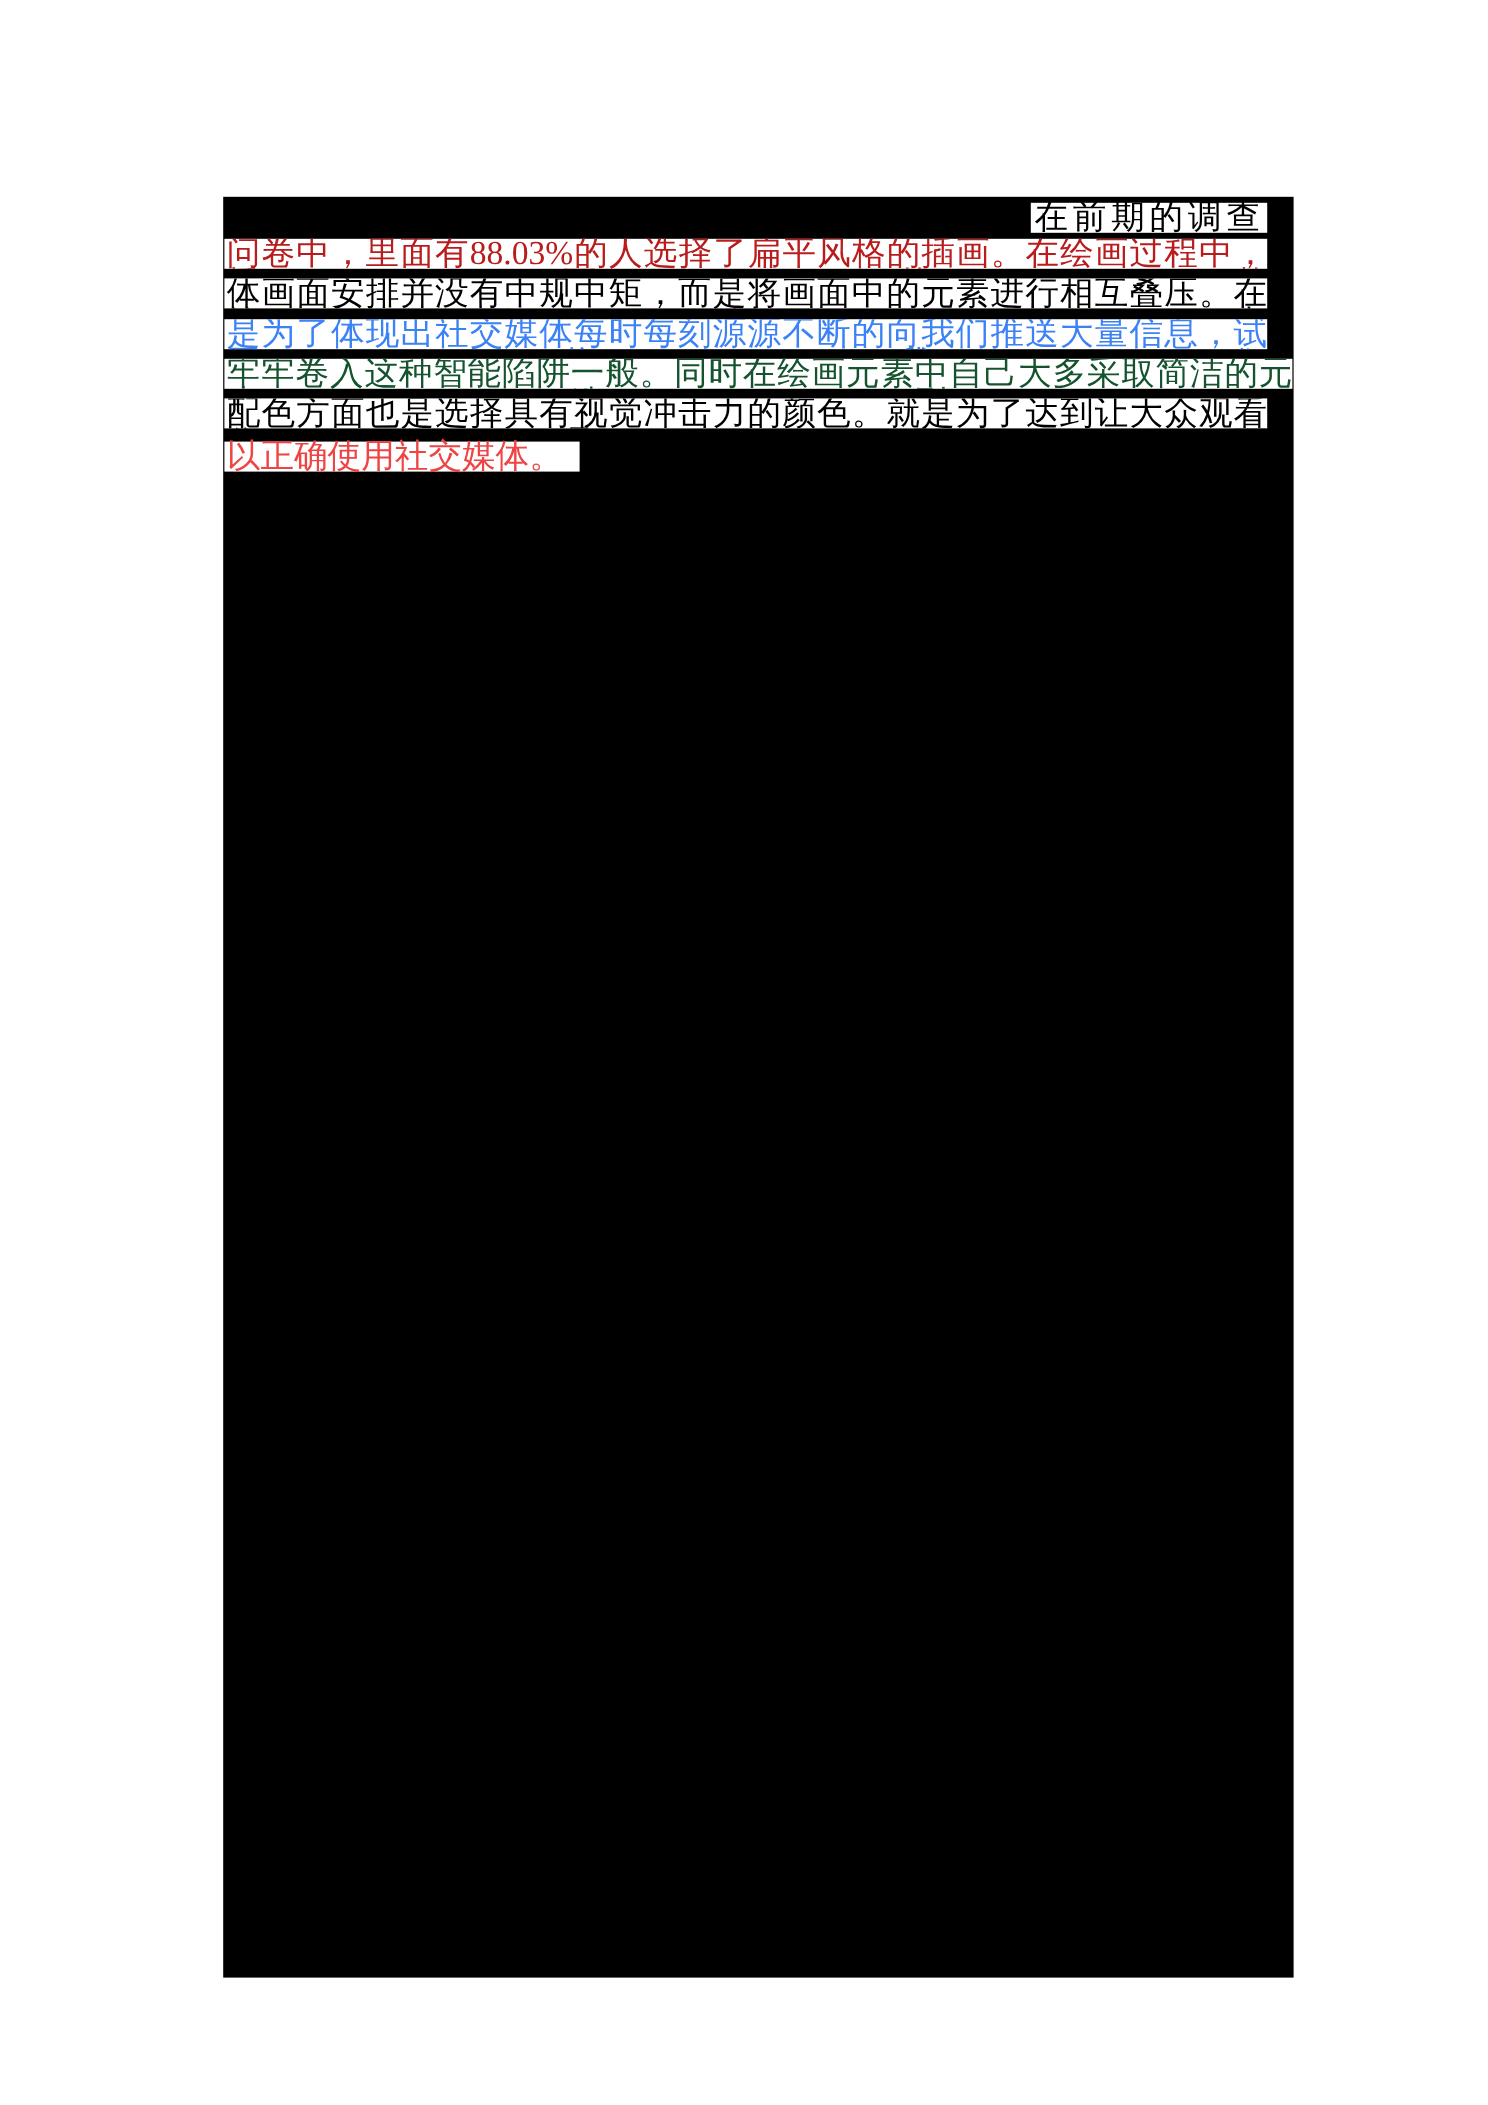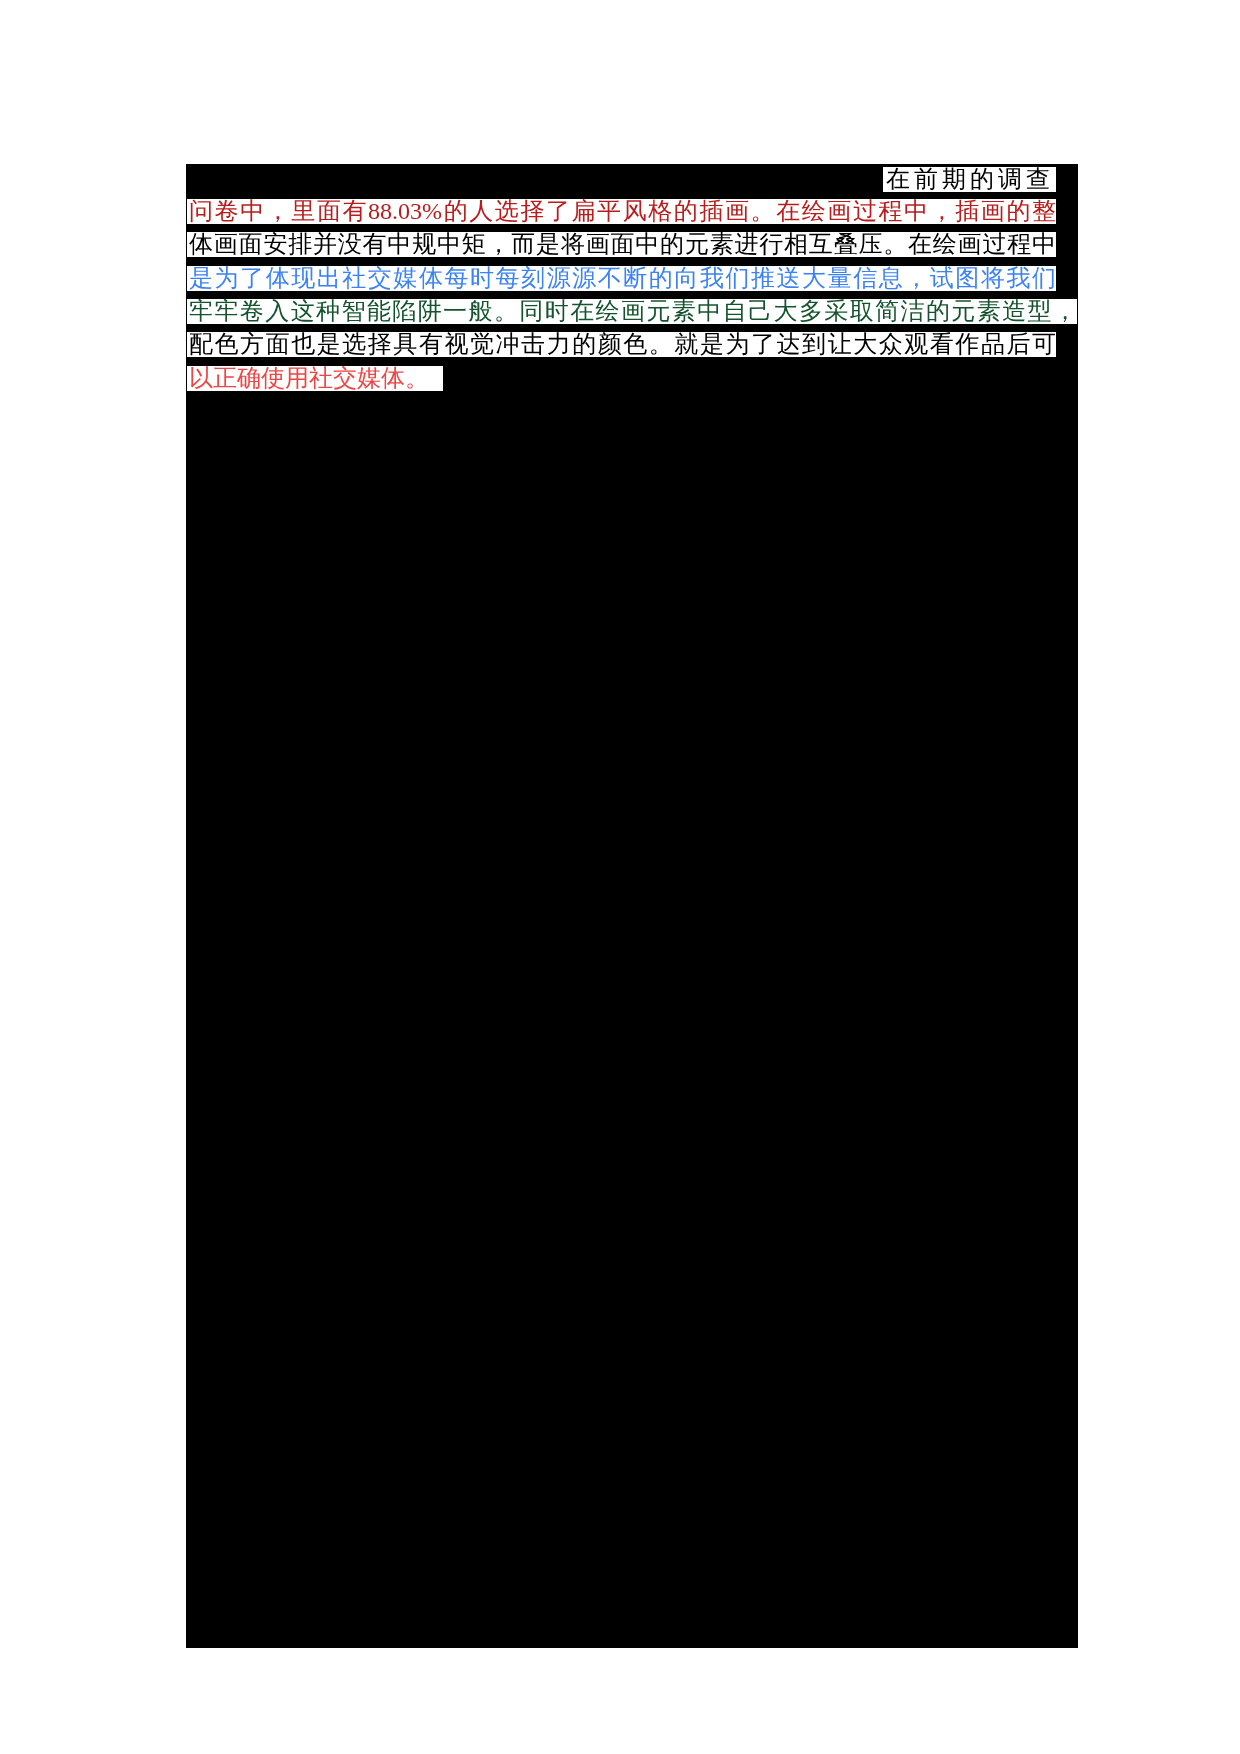--- a/index.html
+++ b/index.html
@@ -24,21 +24,21 @@
     position: absolute;
     left: 1px;
     top: 2px;
     right: 22px;
   }
   .line {
     position: absolute;
     left: 0;
     width: 100%;
     height: 25px;
-    font-size: 24px;
+    font-size: 28px;
     color: #000000;
     white-space: nowrap;
   }
   .line:nth-child(1) { top: 0; }
   .line:nth-child(2) { top: 33px; }
   .line:nth-child(3) { top: 66px; }
   .line:nth-child(4) { top: 100px; }
   .line:nth-child(5) { top: 133px; }
   .line:nth-child(6) { top: 166px; }
   .line:nth-child(7) { top: 199px; }

